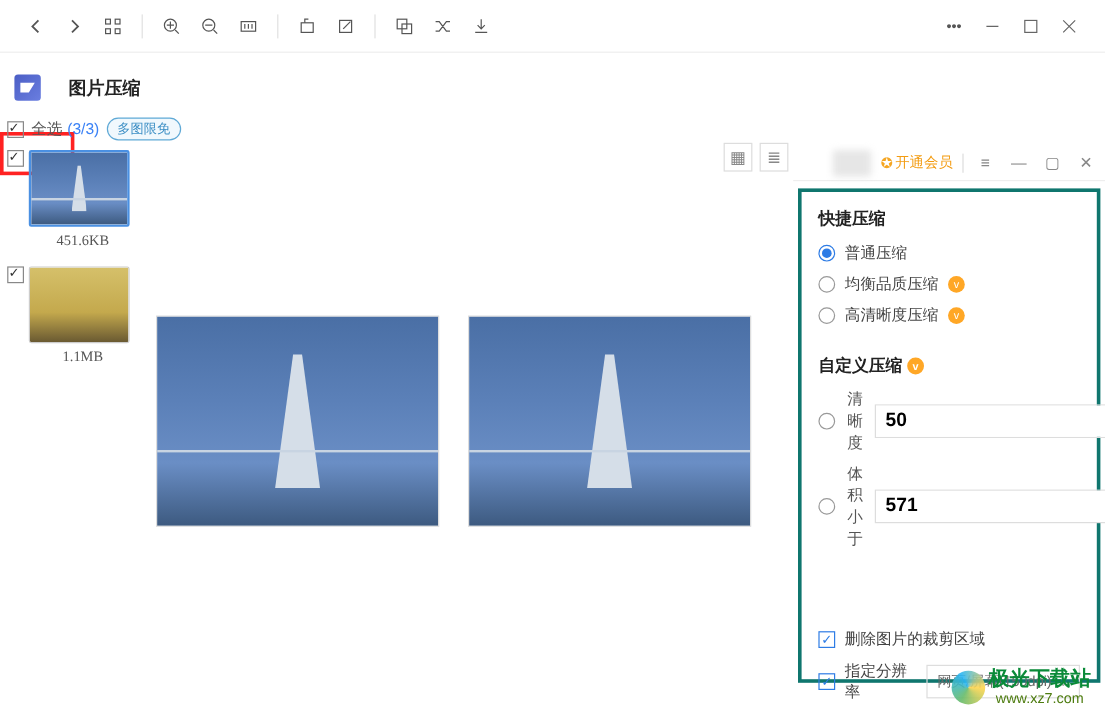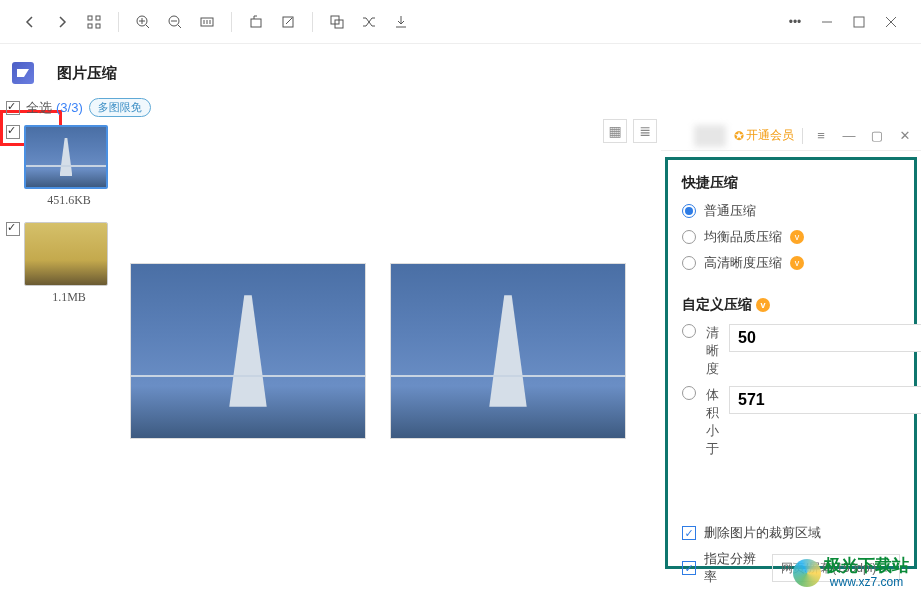--- a/index.html
+++ b/index.html
@@ -50,42 +50,42 @@
 .rhdr-avatar { width: 32px; height: 22px; background: #e6e6e6; filter: blur(3px); border-radius: 2px; }
 .rhdr-vip { color: #f39c12; font-size: 12px; display: flex; align-items: center; gap: 2px; }
 .rhdr-btn { width: 20px; height: 20px; display: flex; align-items: center; justify-content: center; color: #888; cursor: pointer; font-size: 13px; }
 .settings-box { border: 3px solid #0f766e; margin: 6px 4px; padding: 10px 14px 16px; height: 412px; }
 .sec-title { font-size: 14px; font-weight: 600; color: #222; margin-bottom: 10px; margin-top: 4px; display: flex; align-items: center; gap: 4px; }
 .radio-row { display: flex; align-items: center; gap: 8px; margin: 8px 0; font-size: 13px; color: #444; }
 .radio-circle { width: 14px; height: 14px; border: 1px solid #999; border-radius: 50%; position: relative; }
 .radio-circle.sel { border-color: #2e7ce5; }
 .radio-circle.sel::after { content: ""; width: 8px; height: 8px; background: #2e7ce5; border-radius: 50%; position: absolute; top: 2px; left: 2px; }
 .vip-badge { width: 14px; height: 14px; border-radius: 50%; background: #ffa726; color: #fff; font-size: 9px; display: inline-flex; align-items: center; justify-content: center; }
-.custom-row { display: flex; align-items: flex-start; gap: 10px; margin: 8px 0; font-size: 13px; }
+.custom-row { display: flex; align-items: center; gap: 10px; margin: 8px 0; font-size: 13px; }
 .custom-row .radio-circle { flex-shrink: 0; }
 .custom-label { width: 54px; color: #555; }
 .custom-input { flex: 1; display: flex; border: 1px solid #ddd; height: 28px; }
 .custom-input input { flex: 1; border: none; padding: 0 8px; font-size: 16px; outline: none; font-weight: bold; }
 .custom-input .unit { width: 32px; display: flex; align-items: center; justify-content: center; color: #888; font-size: 11px; border-left: 1px solid #eee; }
 .check-row { display: flex; align-items: center; gap: 8px; margin: 8px 0; font-size: 13px; color: #444; }
 .check-sq { width: 14px; height: 14px; border: 1px solid #2e7ce5; display: flex; align-items: center; justify-content: center; color: #2e7ce5; font-size: 11px; }
 .select-inp { border: 1px solid #ddd; height: 28px; padding: 0 22px 0 8px; font-size: 12px; color: #666; display: flex; align-items: center; position: relative; flex: 1; }
 .select-inp::after { content: "⌄"; position: absolute; right: 8px; color: #aaa; }
 
 
 .bridge { background: linear-gradient(to bottom, #4a6fa5 0%, #5b80b8 40%, #6a8ec5 70%, #3d5a80 100%); position: relative; width: 100%; height: 100%; }
 .bridge::before { content: ""; position: absolute; left: 42%; top: 18%; width: 16%; height: 64%; background: #d5dee8; clip-path: polygon(40% 0,60% 0,100% 100%,0 100%); }
 .bridge::after { content: ""; position: absolute; left: 0; right: 0; top: 64%; height: 2px; background: #c8d4e2; }
 .city { background: linear-gradient(to bottom,#d5c06a 0%, #c4a94d 60%, #6a5a32 100%); width:100%; height:100%; }
 .coast { background: linear-gradient(to bottom,#f0d8a0 0%, #e8c878 50%, #2b3a4a 52%, #1a2530 100%); width:100%; height:100%; }
 
 
 .wm { position: absolute; right: 0; bottom: 0; text-align: center; padding: 4px 12px; }
 .wm-line1 { font-size: 17px; font-weight: bold; color: #0a8a38; }
-.wm-line2 { font-size: 12px; color: #0369a1; margin-top: -2px; }
+.wm-line2 { font-size: 12px; color: #4d7c0f; margin-top: -2px; }
 .wm::before { content: ""; position: absolute; right: 100px; bottom: 6px; width: 28px; height: 28px; border-radius: 50%; background: conic-gradient(from 90deg, #ffd54f, #66bb6a, #29b6f6, #ffd54f); opacity: .9; }
 </style>
 </head>
 <body>
 
 <div class="top-toolbar">
   <div class="tb-group">
     <div class="tb-btn">
         <svg width="16" height="16" viewBox="0 0 16 16">
           <path d="M10 3l-5 5 5 5" stroke="#555" stroke-width="1.5" fill="none"></path>

